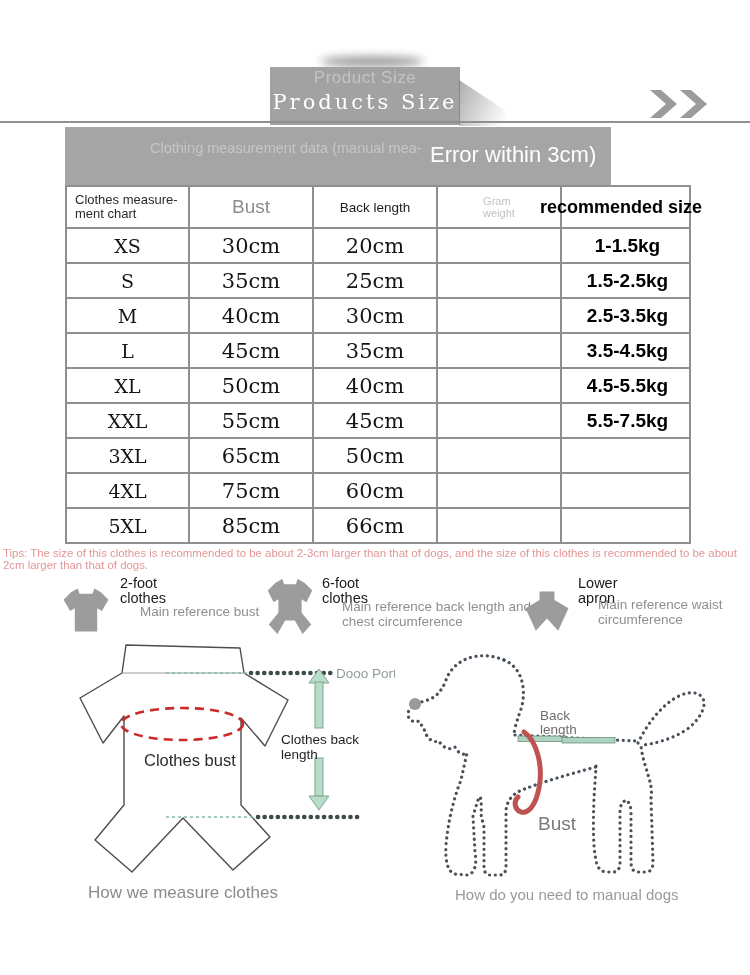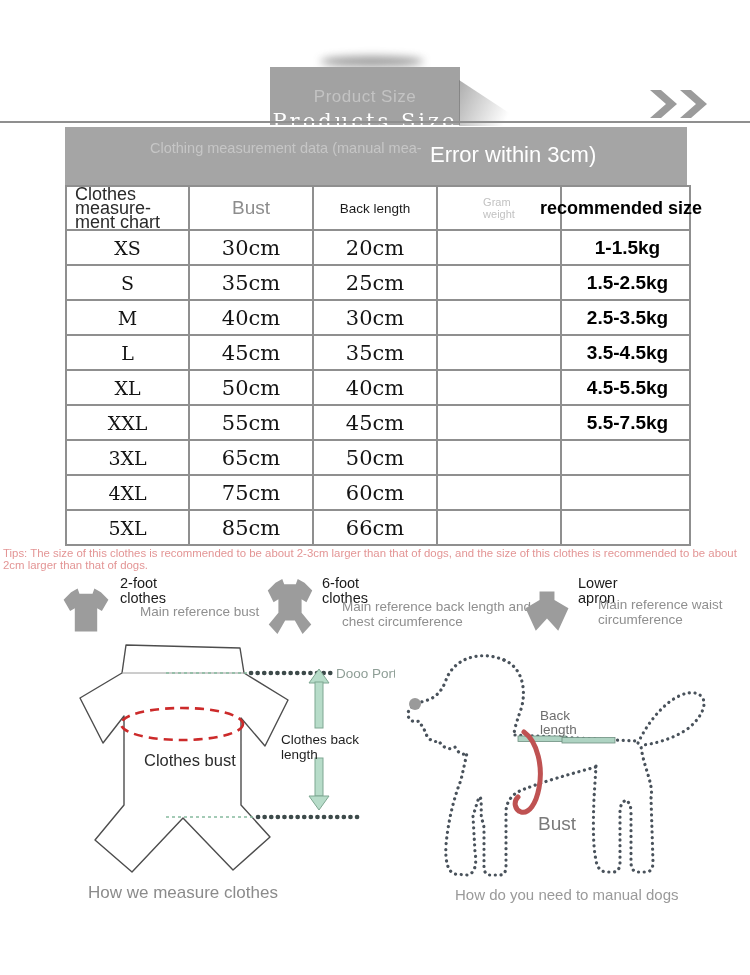--- a/index.html
+++ b/index.html
@@ -4,43 +4,43 @@
 <style>
   html,body{margin:0;padding:0;background:#fff;}
   .stage{position:relative;width:750px;height:975px;background:#fff;overflow:hidden;
          font-family:"Liberation Sans",sans-serif;color:#222;}
   .abs{position:absolute;}
 
   
   .smudge{left:320px;top:56px;width:104px;height:11px;background:#4e4e4e;opacity:.55;
           filter:blur(4px);border-radius:50%;}
   .banner{left:270px;top:67px;width:190px;height:58px;background:#a2a2a2;text-align:center;}
-  .banner-sub{font-size:17px;color:#c3c3c3;margin-top:20px;letter-spacing:.5px;}
+  .banner-sub{font-size:17px;color:#c3c3c3;margin-top:1px;letter-spacing:.5px;}
   .banner-title{font-family:"DejaVu Serif",serif;font-size:21px;color:#ffffff;
                 letter-spacing:3px;margin-top:2px;}
   .banner-shadow{left:459px;top:80px;width:70px;height:46px;
                  background:linear-gradient(115deg,rgba(105,105,105,.55),rgba(170,170,170,0) 72%);
                  clip-path:polygon(0 0,100% 100%,0 100%);}
   .chevrons{left:650px;top:90px;}
   .top-divider{left:0;top:121px;width:750px;height:2px;background:#8f8f8f;}
 
   
-  .header-bar{left:65px;top:127px;width:622px;height:58px;background:#a5a5a5;}
+  .header-bar{left:65px;top:127px;width:546px;height:58px;background:#a5a5a5;}
   .hb-left{position:absolute;left:85px;top:13px;width:300px;font-size:14.5px;
            line-height:16px;color:#c6c6c6;}
   .hb-right{position:absolute;left:365px;top:15px;font-size:22px;color:#ffffff;}
 
   
   table.size-table{position:absolute;left:65px;top:185px;width:624px;border-collapse:collapse;
                    table-layout:fixed;}
   .size-table td,.size-table th{border:2px solid #8f8f8f;text-align:center;vertical-align:middle;
                    padding:0;background:#fff;overflow:visible;}
   .size-table tr.hdr{height:42px;}
   .size-table tr.row{height:35px;}
-  .th-chart{font-size:18px;font-weight:400;color:#2a2a2a;text-align:left !important;
+  .th-chart{font-size:13px;font-weight:400;color:#2a2a2a;text-align:left !important;
             padding-left:8px !important;line-height:14px;}
   .th-bust{font-size:19px;font-weight:400;color:#8d8d8d;}
   .th-back{font-size:13.5px;font-weight:400;color:#1c1c1c;}
   .th-gram{font-size:11px;font-weight:400;color:#c2c2c2;line-height:12px;}
   .th-gram .twoline{display:inline-block;text-align:left;}
   .th-rec{font-size:18px;font-weight:700;color:#000;text-align:right;}
   .th-rec span{display:inline-block;white-space:nowrap;margin-left:-22px;}
   .cell-size{font-family:"DejaVu Serif",serif;font-size:19px;color:#141414;}
   .cell-cm{font-family:"DejaVu Serif",serif;font-size:21px;color:#141414;}
   .cell-kg{font-size:19px;font-weight:700;color:#000;text-align:center;

